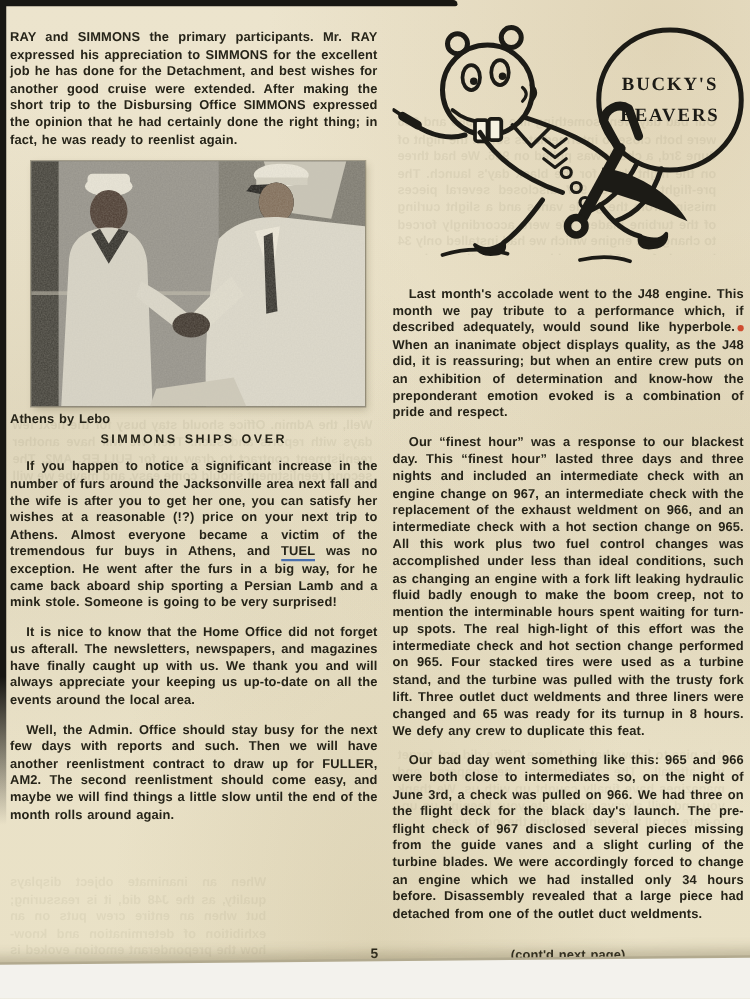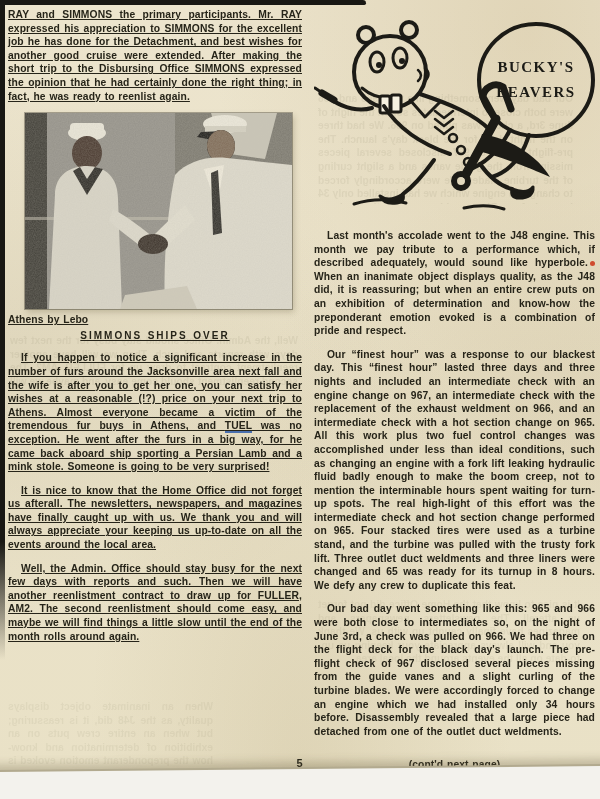--- a/index.html
+++ b/index.html
@@ -18,21 +18,21 @@
   .scan-strip{position:absolute;left:-12px;right:-12px;bottom:-16px;height:46px;background:#f3f2ed;
               transform:rotate(-0.55deg);z-index:6;
               box-shadow:0 -2px 0 #b2aa8f, 0 -7px 9px rgba(104,94,62,.30);}
   
   .bleed{position:absolute;z-index:1;transform:scaleX(-1);opacity:.09;color:#6d684b;
          font-weight:700;font-size:10.3px;line-height:13.6px;text-align:justify;
          overflow:hidden;filter:blur(.3px);pointer-events:none;}
   
   .col{position:absolute;z-index:2;font-weight:700;font-size:10.3px;line-height:13.6px;
        letter-spacing:.1px;word-spacing:.8px;text-align:justify;}
-  .col-left{left:8px;top:8px;width:294px;text-decoration:underline;}
+  .col-left{left:8px;top:24px;width:294px;}
   .col-right{left:314px;top:18px;width:281px;}
   .para{margin:0 0 10px 0;text-indent:13px;}
   .para.first{text-indent:0;}
   .caption{margin:4px 0 2px 0;text-align:left;}
   .heading{margin:2px 0 9px 0;text-align:center;font-size:10px;letter-spacing:2px;}
   .poem{margin:2px 0 0 62px;text-align:left;white-space:pre-line;line-height:13.5px;}
   .photo-frame{width:267px;height:196px;margin:5px 0 0 17px;background:#85827a;
                box-shadow:0 0 0 1px rgba(40,38,30,.35), 2px 3px 6px rgba(80,70,40,.25);}
   .photo-frame svg{display:block;}
   .cartoon{width:286px;height:206px;margin:0 0 5px 0;position:relative;}

